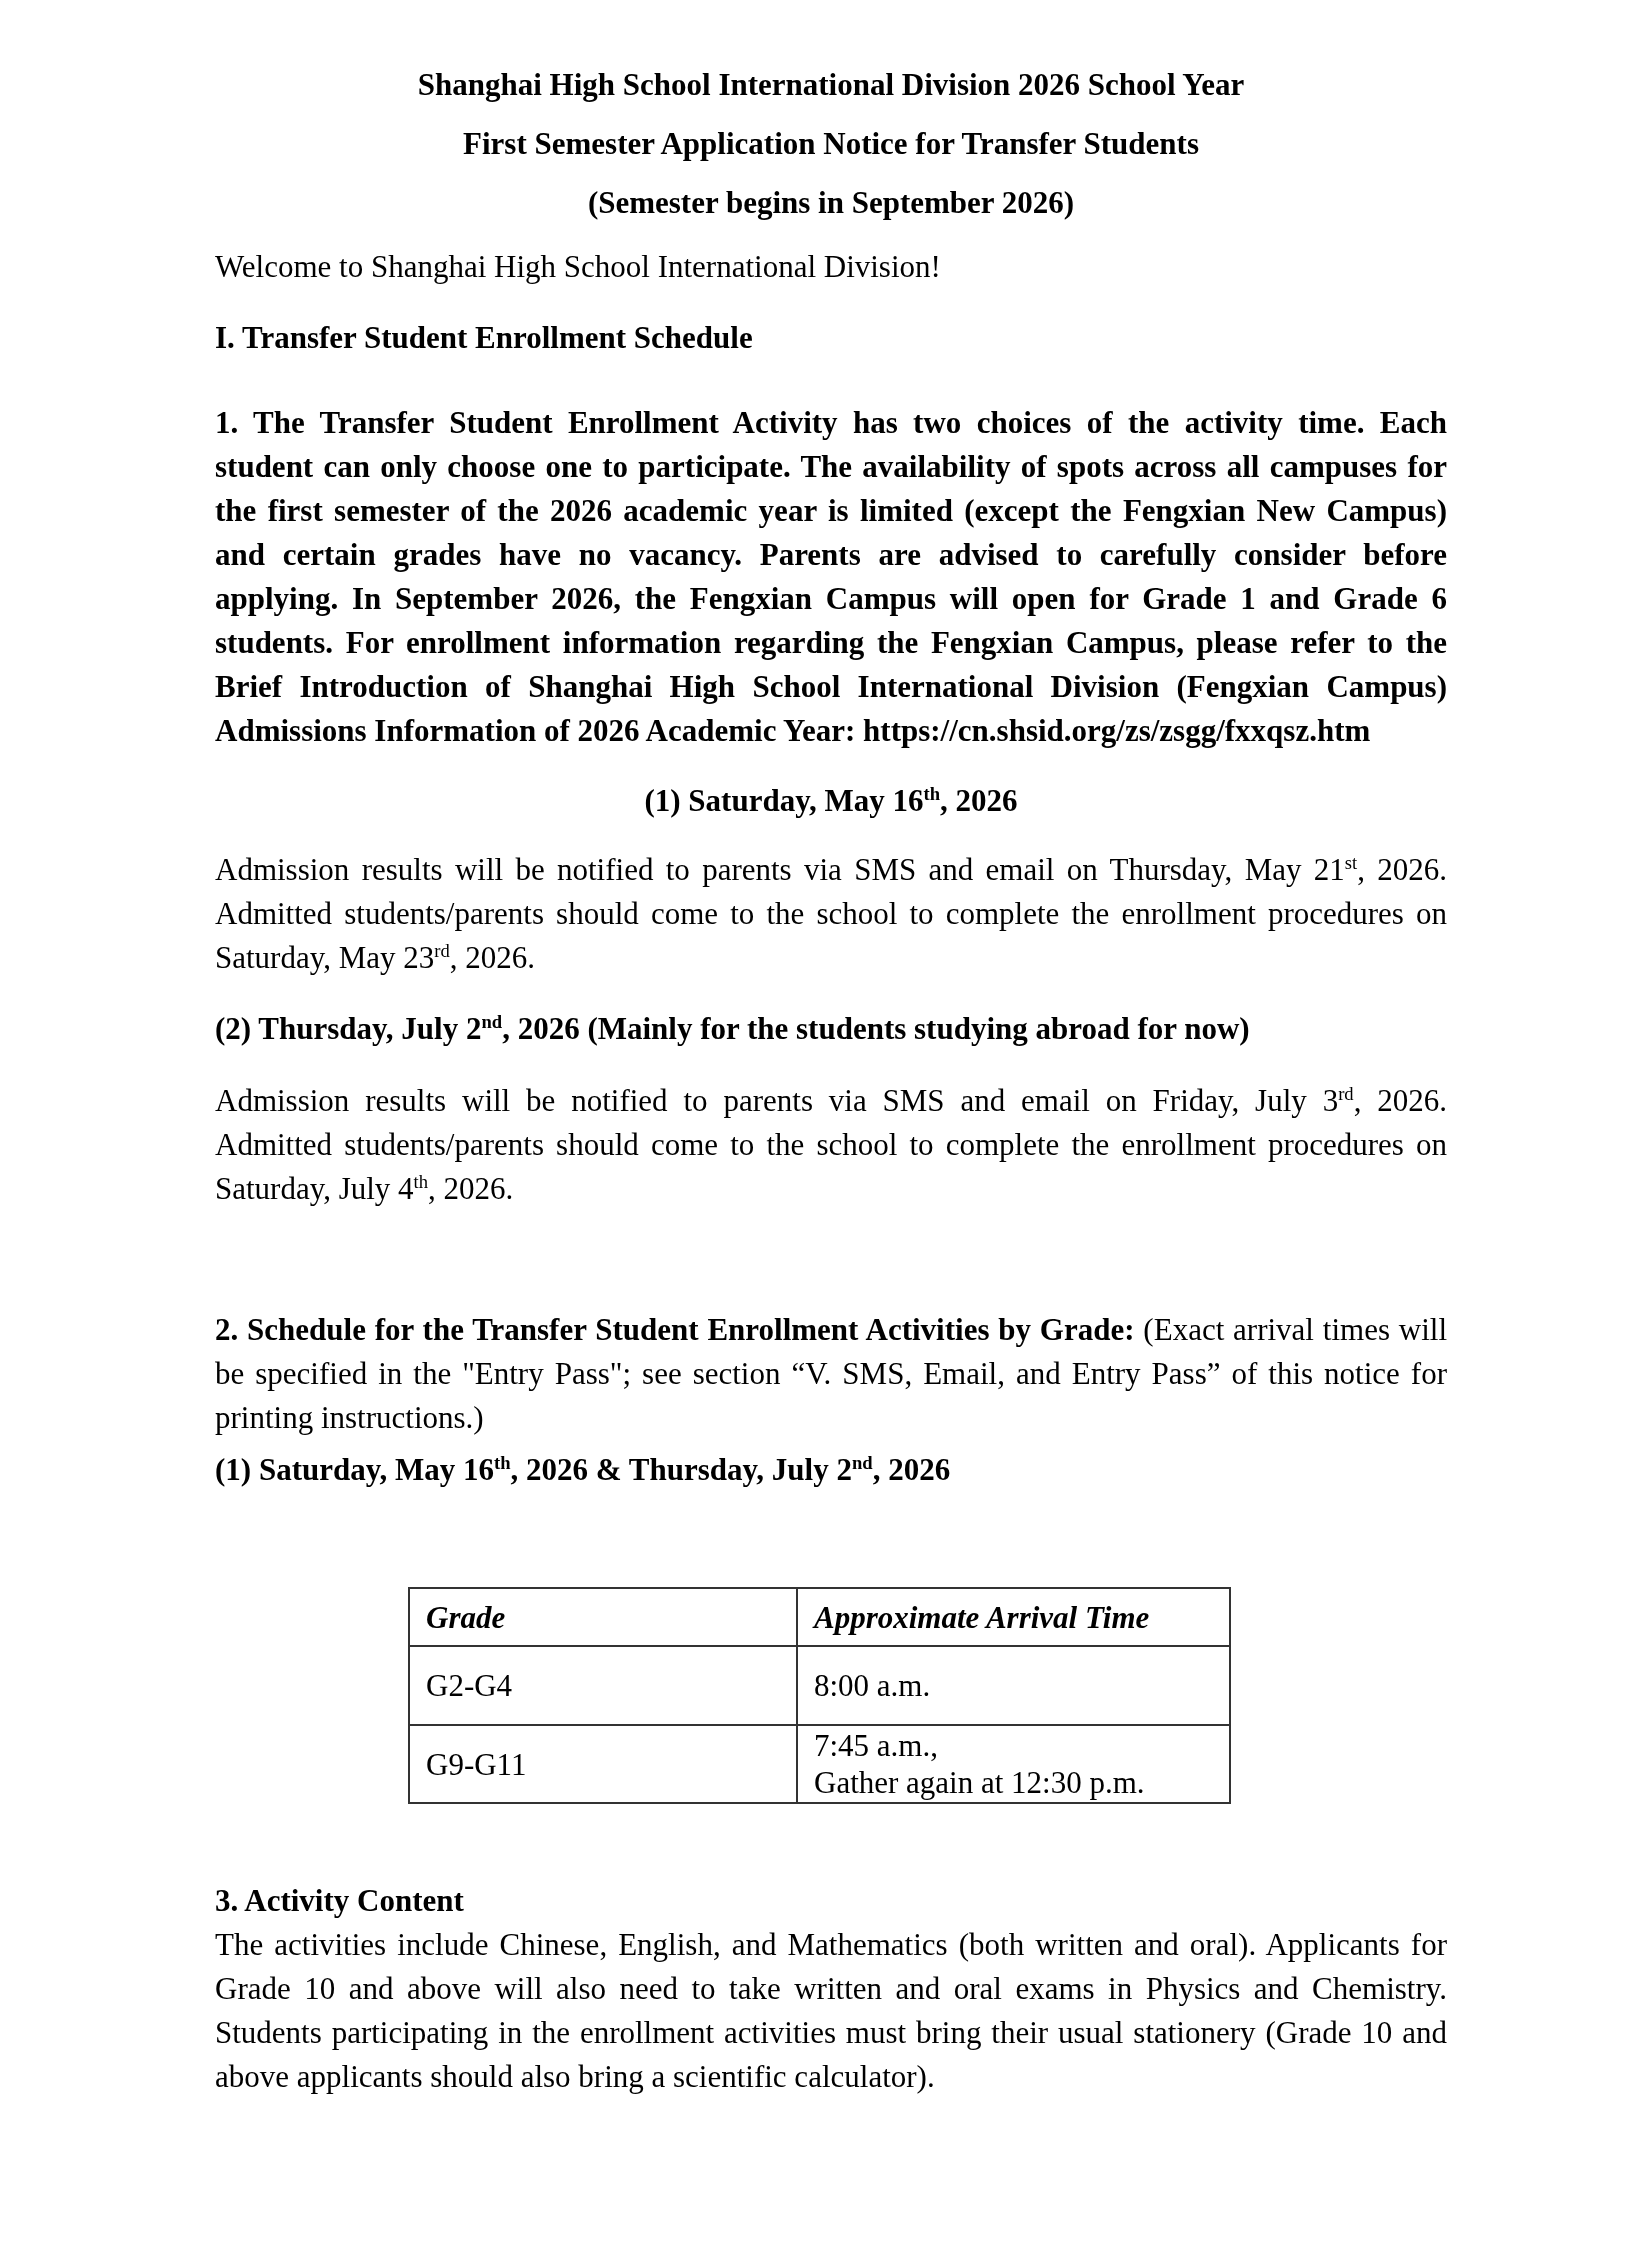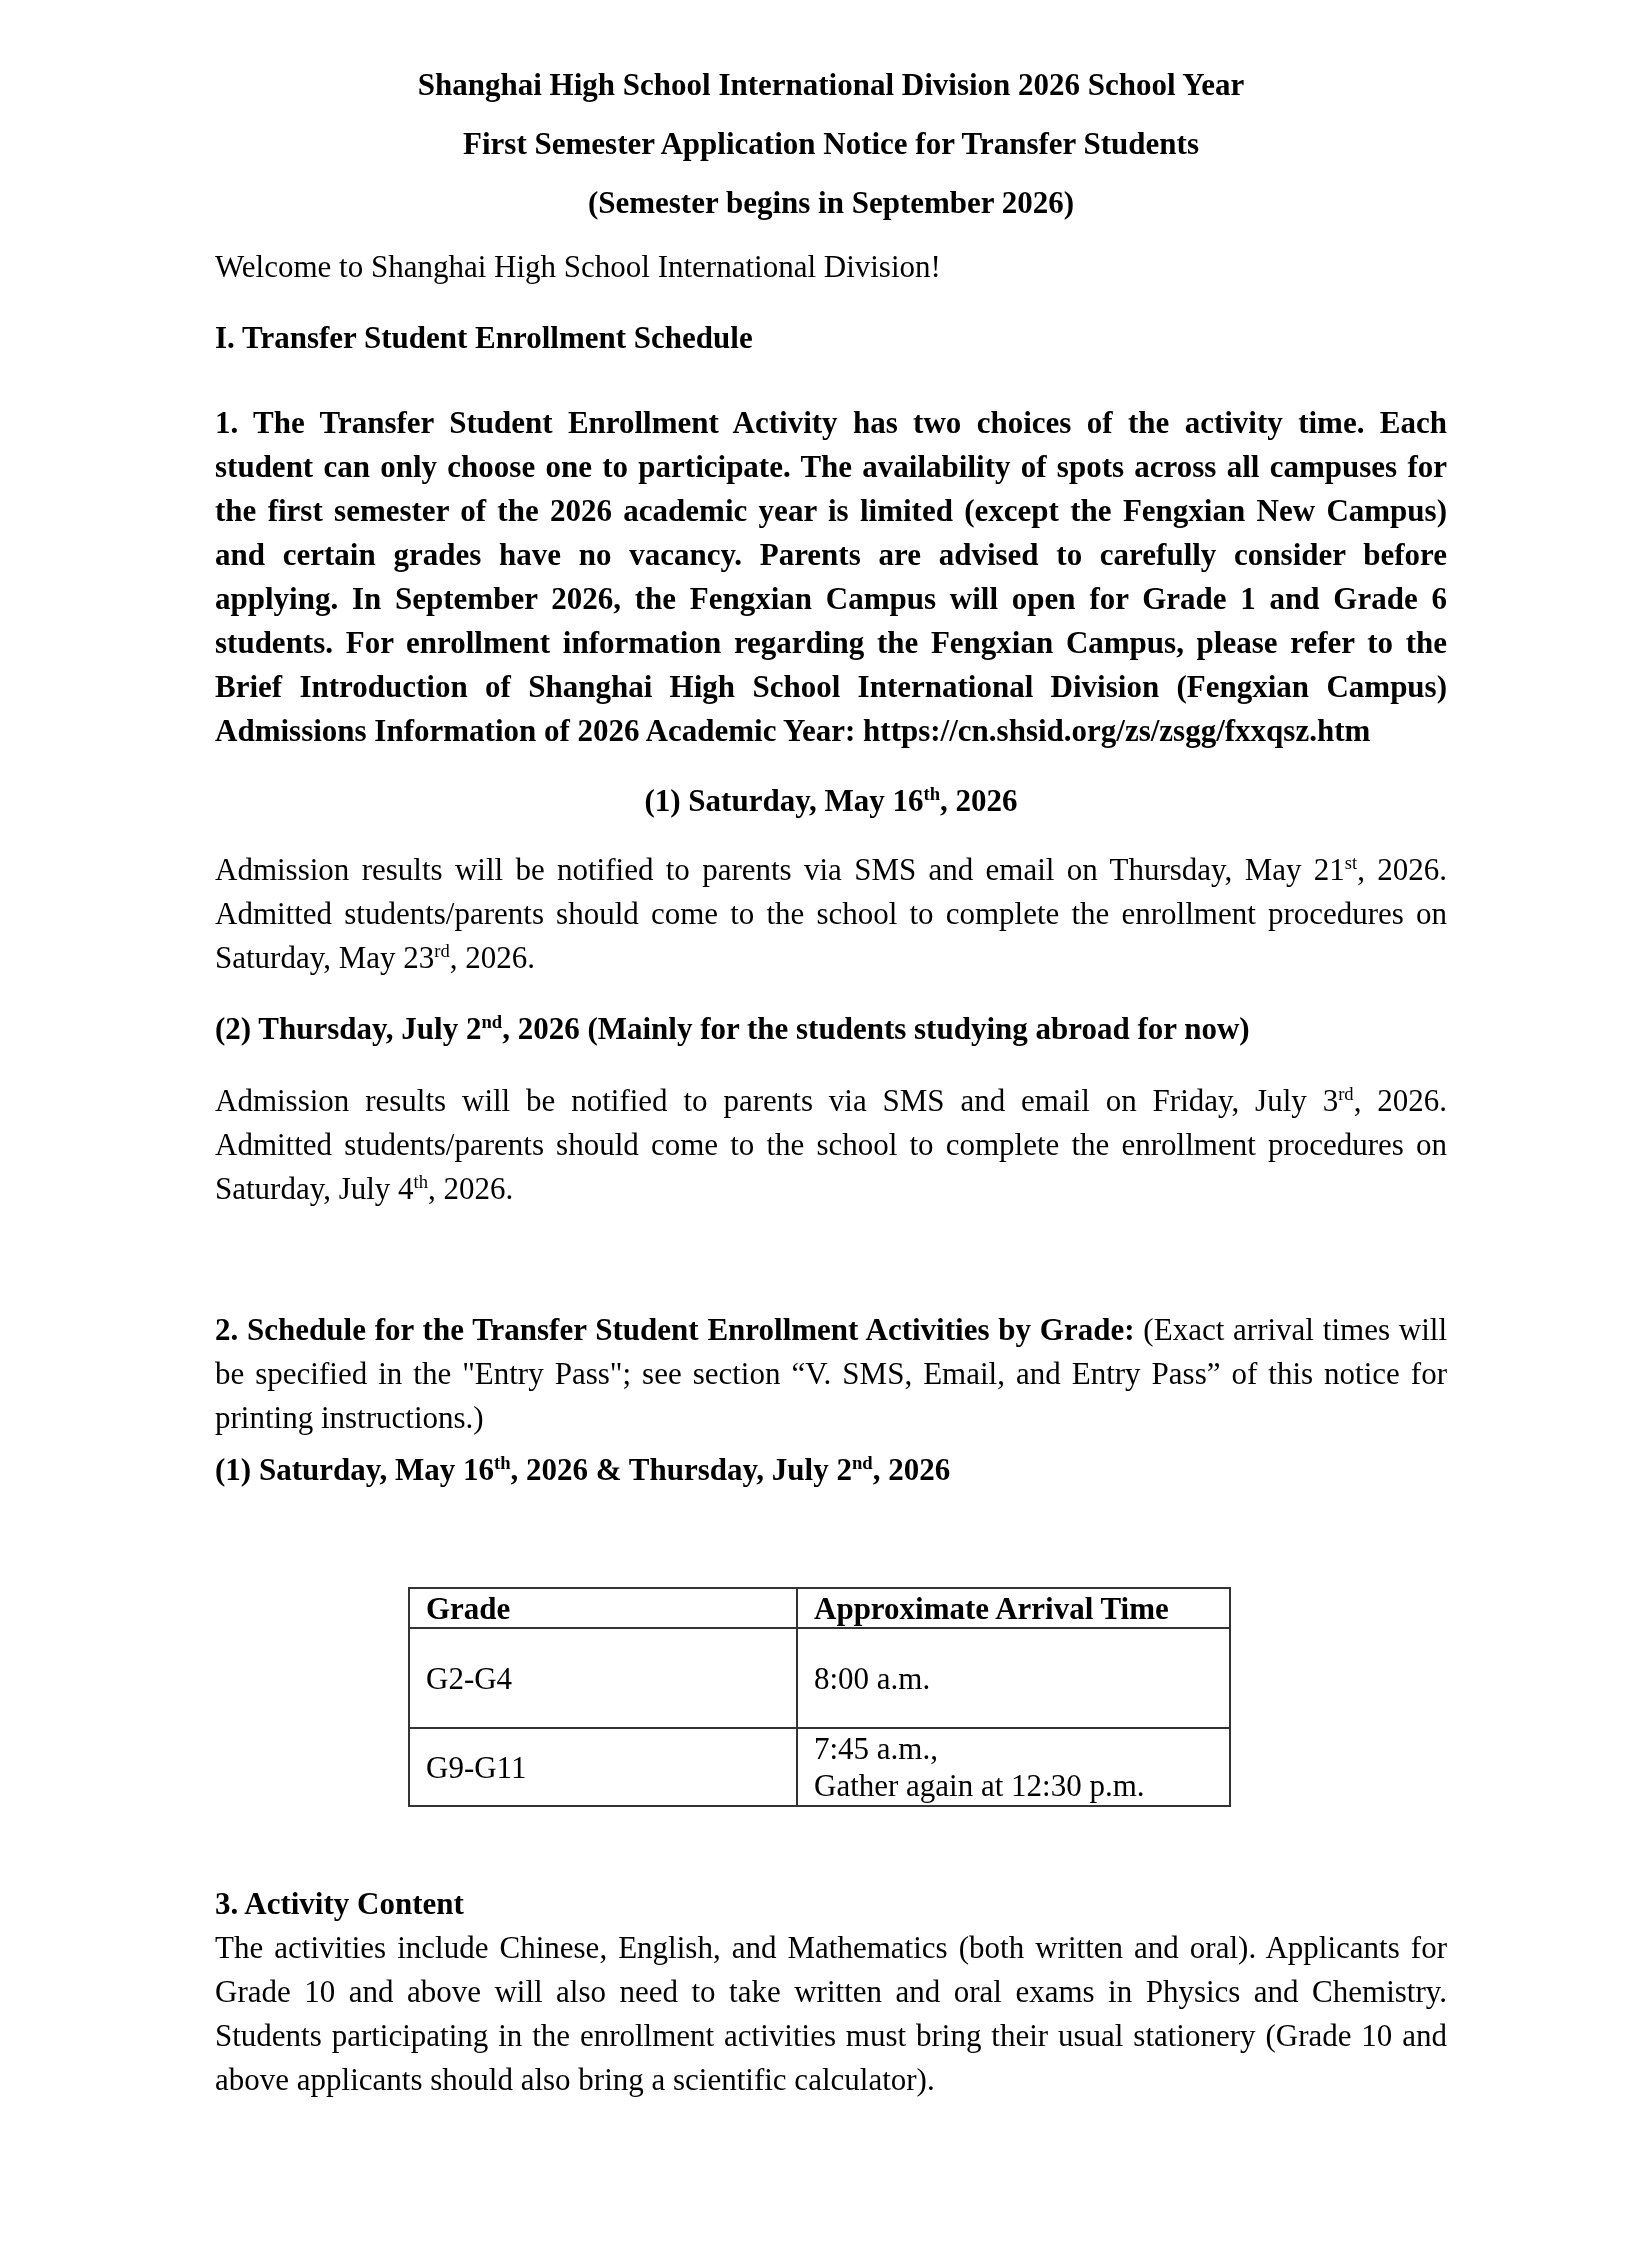--- a/index.html
+++ b/index.html
@@ -56,22 +56,22 @@
     font-size: 31px;
   }
   table.schedule td {
     border: 2px solid #333333;
     padding: 0 8px 0 16px;
     vertical-align: middle;
     line-height: 37px;
   }
   table.schedule col.c1 { width: 388px; }
   table.schedule col.c2 { width: 433px; }
-  tr.hrow  { height: 40px; }
-  tr.row1  { height: 100px; }
+  tr.hrow  { height: 58px; font-style: italic; }
+  tr.row1  { height: 79px; }
   tr.row2  { height: 78px; }
   tr.row3  { height: 78px; }
   .th-text { font-weight: bold; }
 </style>
 </head>
 <body>
 
 <div class="page">
 
   <p class="title">Shanghai High School International Division 2026 School Year</p>

